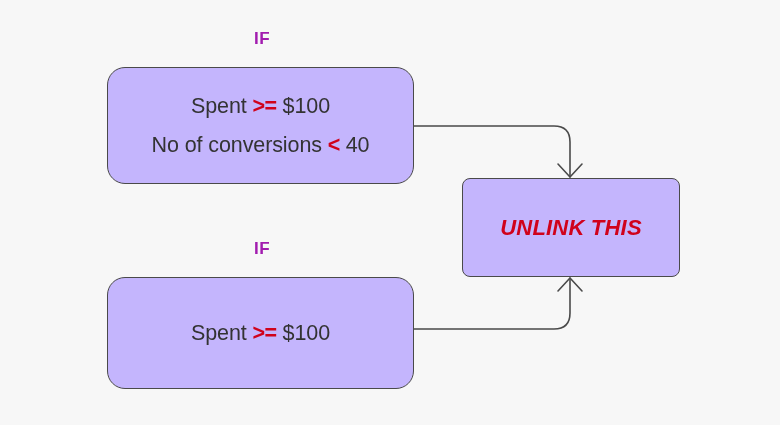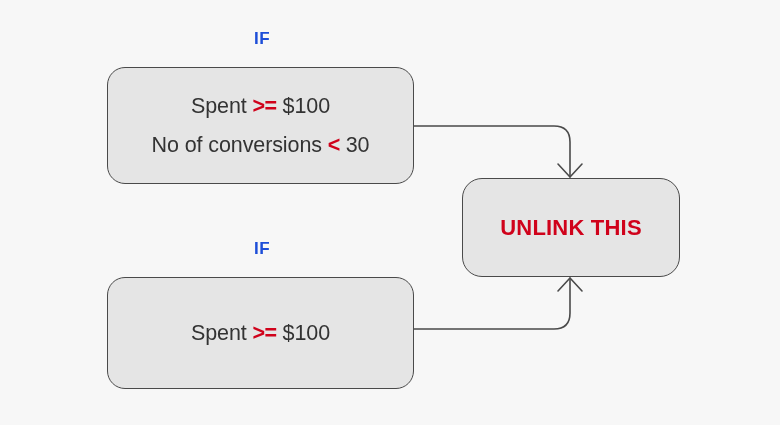--- a/index.html
+++ b/index.html
@@ -26,21 +26,21 @@
     position: absolute;
     left: 0;
     top: 0;
     width: 780px;
     height: 425px;
     pointer-events: none;
   }
   .node {
     position: absolute;
     box-sizing: border-box;
-    background: #e5e5e5;
+    background: #c4b5fd;
     border: 1.6px solid #4a4a4a;
     border-radius: 18px;
     display: flex;
     flex-direction: column;
     align-items: center;
     justify-content: center;
   }
   .node-condition {
     left: 107px;
     width: 307px;
@@ -51,38 +51,39 @@
   }
   #node-condition-2 {
     top: 277px;
     height: 112px;
   }
   #node-action {
     left: 462px;
     top: 178px;
     width: 218px;
     height: 99px;
-    border-radius: 20px;
+    border-radius: 8px;
+    font-style: italic;
   }
   .cond-line {
     color: #333333;
     font-size: 21.5px;
     line-height: 39px;
     letter-spacing: -0.1px;
     white-space: nowrap;
     text-align: center;
   }
   .op {
     color: #d0021b;
     font-weight: bold;
     letter-spacing: -0.5px;
   }
   .if-label {
     position: absolute;
-    color: #1d4ed8;
+    color: #a21caf;
     font-size: 17px;
     font-weight: bold;
     letter-spacing: 0.5px;
     text-align: center;
     width: 60px;
   }
   #if-label-1 {
     left: 232px;
     top: 29px;
   }
@@ -118,21 +119,21 @@
 
   <div class="node node-condition" id="node-condition-1">
     <div class="cond-line">
       <span>Spent</span>
       <span class="op">&gt;=</span>
       <span>$100</span>
     </div>
     <div class="cond-line">
       <span>No of conversions</span>
       <span class="op">&lt;</span>
-      <span>30</span>
+      <span>40</span>
     </div>
   </div>
 
   <div class="if-label" id="if-label-2">IF</div>
 
   <div class="node node-condition" id="node-condition-2">
     <div class="cond-line">
       <span>Spent</span>
       <span class="op">&gt;=</span>
       <span>$100</span>

